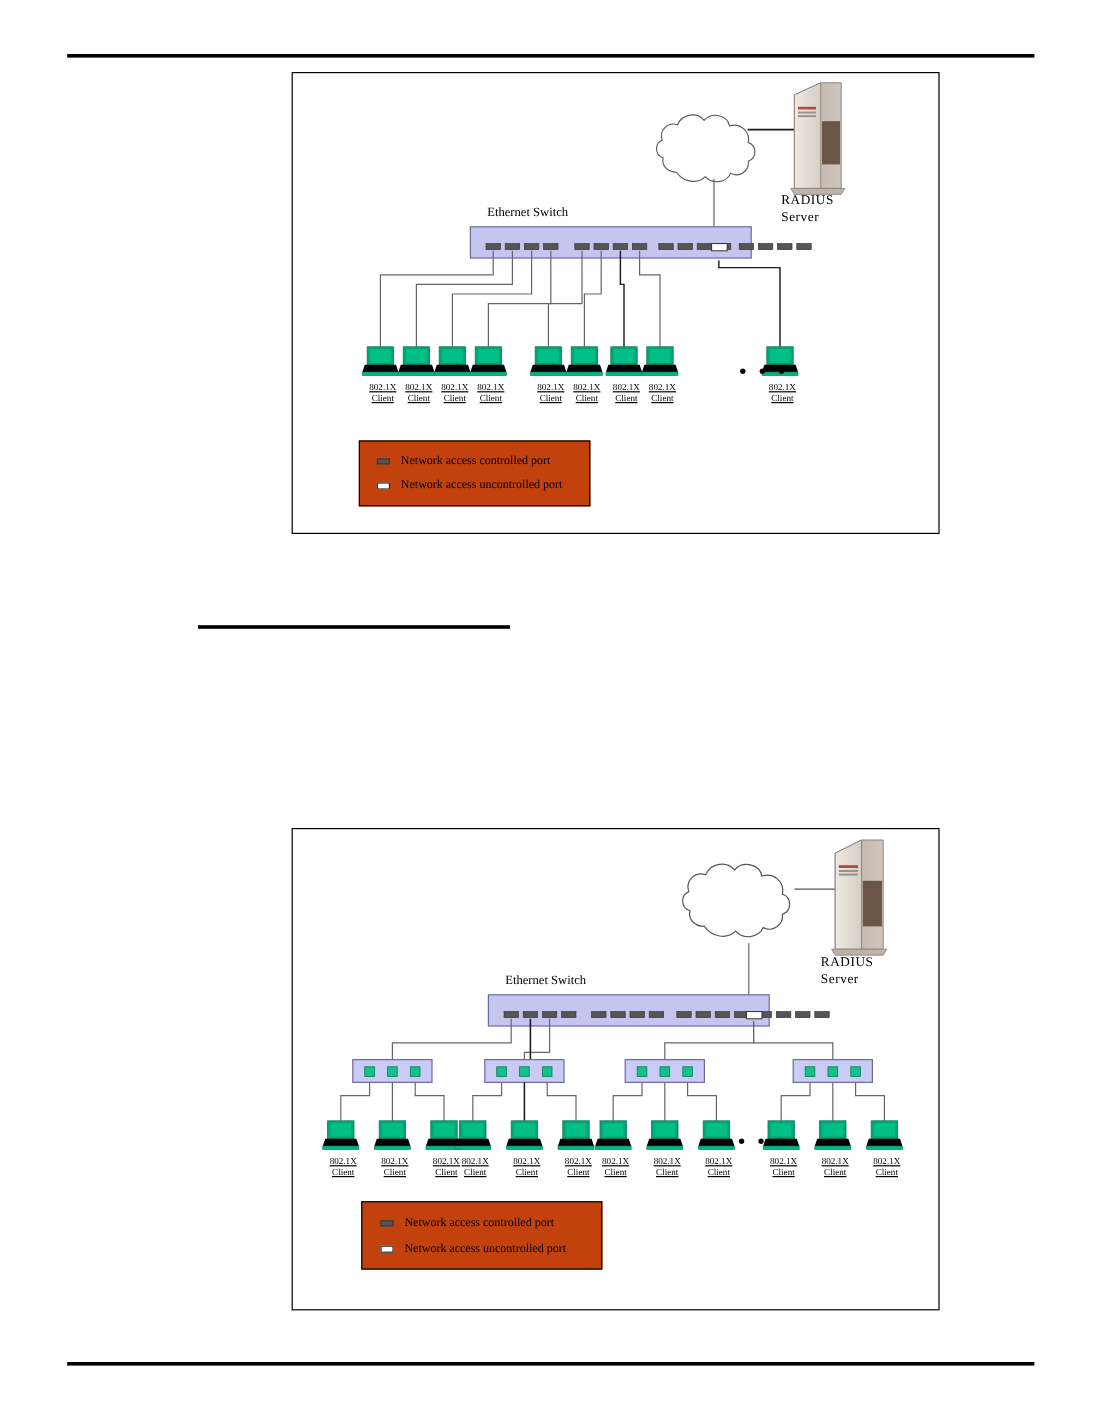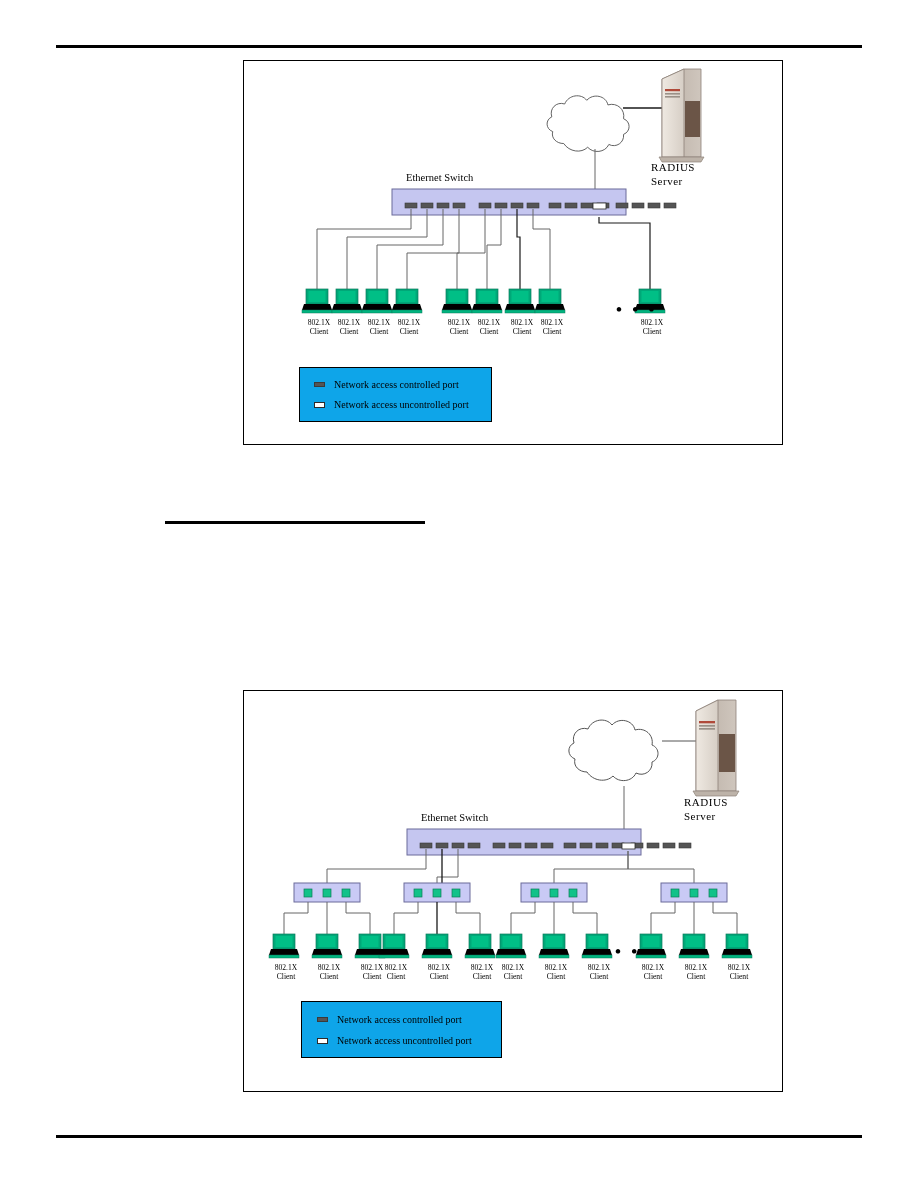--- a/index.html
+++ b/index.html
@@ -54,28 +54,28 @@
   
   .lbl {
     position: absolute;
     font-family: "Liberation Serif", "DejaVu Serif", serif;
     color: #000000;
     white-space: nowrap;
     line-height: 1.08;
   }
   .lbl-switch   { font-size: 10.5px; }
   .lbl-server   { font-size: 11px; text-align: left; letter-spacing: .5px; }
-  .lbl-client   { font-size: 7.6px; text-align: center; line-height: 1.18; }
+  .lbl-client   { font-size: 7.6px; text-align: center; line-height: 1.18; text-decoration: underline; }
   .lbl-legend   { font-size: 10px; }
   .lbl-ellipsis { font-size: 17px; letter-spacing: 3px; font-weight: bold; }
 
   .legend-box {
     position: absolute;
     border: 1px solid #000000;
-    background: #0ea5e9;
+    background: #c2410c;
     box-sizing: border-box;
   }
   .legend-row {
     position: absolute;
     display: flex;
     align-items: center;
     gap: 9px;
   }
   .sw-port-ctl {
     width: 11px; height: 5px;

